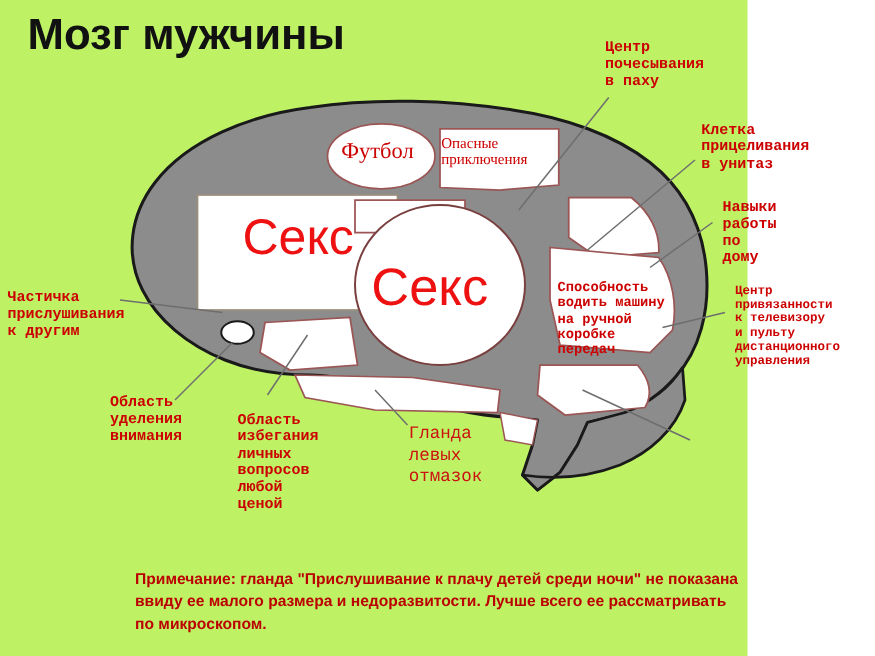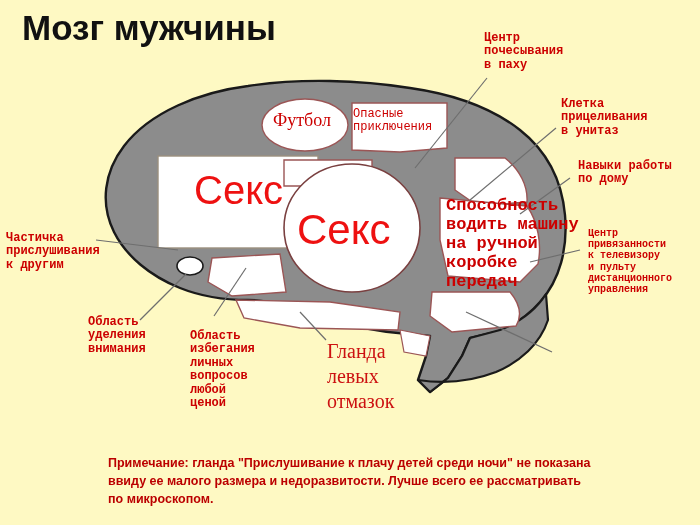--- a/index.html
+++ b/index.html
@@ -10,23 +10,23 @@
   body {
     width: 700px;
     height: 525px;
     position: relative;
     overflow: hidden;
     font-family: "Liberation Sans", "DejaVu Sans", sans-serif;
   }
   #stage {
     position: absolute;
     left: 0; top: 0;
-    width: 700px;
+    width: 598px;
     height: 525px;
-    background: #fef9c3;
+    background: #bef264;
   }
   .title {
     position: absolute;
     left: 22px;
     top: 8px;
     font-size: 35px;
     font-weight: bold;
     color: #111111;
     letter-spacing: 0px;
     font-family: "Liberation Sans", "DejaVu Sans", sans-serif;
@@ -40,21 +40,21 @@
     height: 525px;
   }
   .lbl {
     position: absolute;
     color: #CC0000;
     font-weight: bold;
     font-family: Liberation Mono, monospace;
     line-height: 1.12;
     white-space: pre-line;
   }
-  .lbl-sm { font-size: 17px; }
+  .lbl-sm { font-size: 11px; margin-top: 29px; }
   .lbl-md { font-size: 12px; }
   .lbl-tiny { font-size: 10px; }
   .big-red {
     position: absolute;
     color: #EE1111;
     font-weight: normal;
     font-family: "Liberation Sans", "DejaVu Sans", sans-serif;
     white-space: nowrap;
   }
   .sex-left { font-size: 40px; left: 194px; top: 168px; }
@@ -64,41 +64,41 @@
     left: 273px; top: 110px;
     font-size: 18px;
     color: #CC0000;
     font-weight: normal;
     font-family: "Liberation Serif", "DejaVu Serif", serif;
     white-space: nowrap;
   }
   .gland {
     position: absolute;
     left: 327px; top: 339px;
-    font-size: 20px;
+    font-size: 14px;
     color: #CC1111;
     font-weight: normal;
-    font-family: Liberation Serif, serif;
+    font-family: Liberation Mono, monospace;
     line-height: 1.25;
     white-space: pre-line;
   }
   .footnote {
     position: absolute;
     left: 108px;
     top: 455px;
     width: 580px;
     font-size: 12.5px;
     font-weight: bold;
     color: #BB0000;
     line-height: 1.42;
     font-family: "Liberation Sans", "DejaVu Sans", sans-serif;
     white-space: pre-line;
   }
   .serif-lbl {
-    font-family: Liberation Mono, monospace;
+    font-family: Liberation Serif, serif;
     font-weight: normal;
   }
 </style>
 </head>
 <body>
 
 <div id="stage">
 
   <div class="title">Мозг мужчины</div>
 

